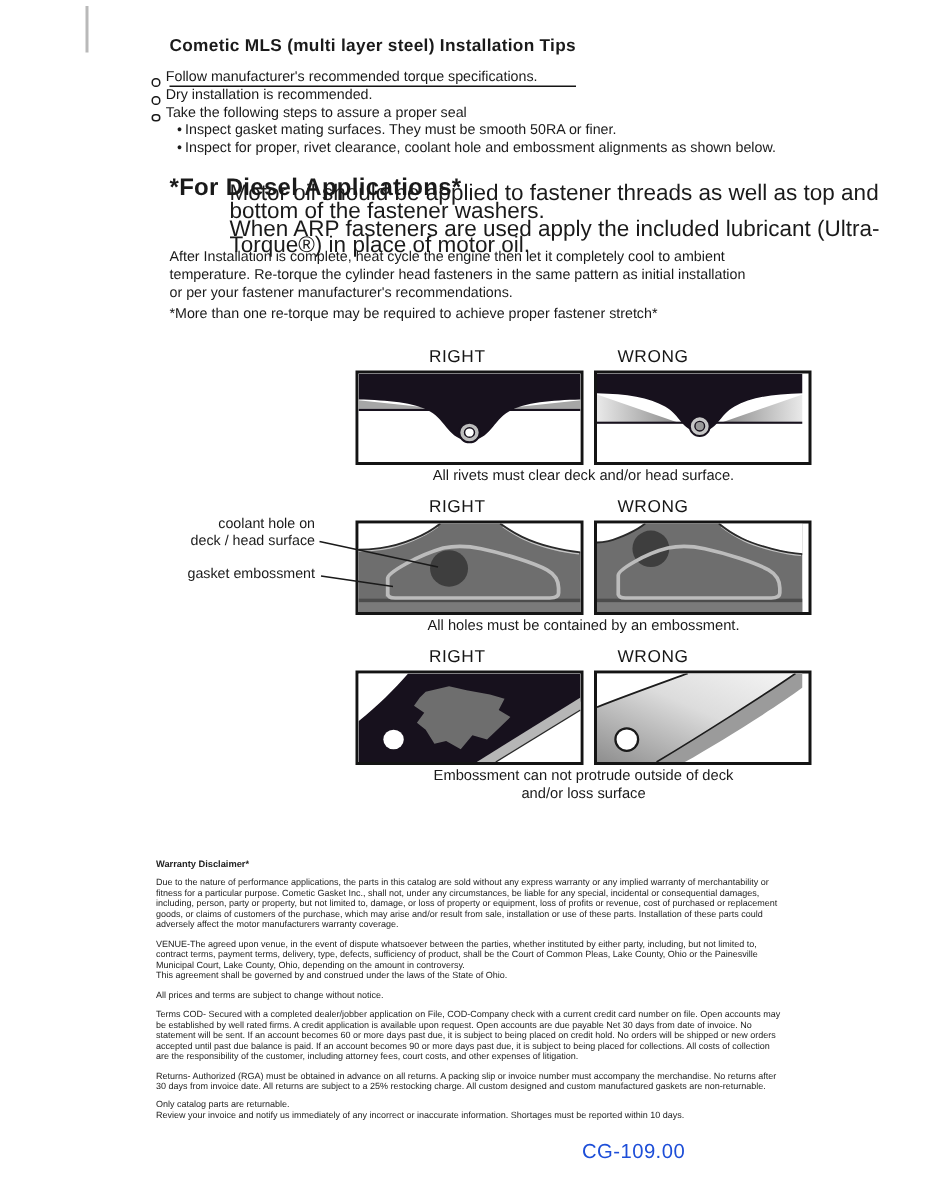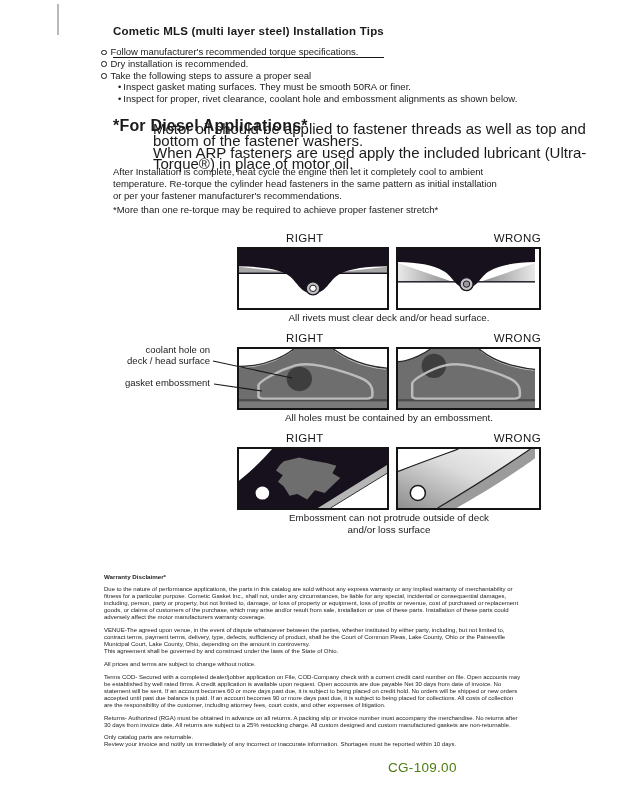--- a/index.html
+++ b/index.html
@@ -10,54 +10,54 @@
   .ml { white-space:pre-line; }
 
   .scan-artifact { position:absolute; left:57px; top:4px; width:1.5px; height:31px; background:#b9b9b9; }
 
   .title {
     position:absolute; left:113px; top:25px; font-size:11.5px; font-weight:bold;
     border-bottom:1.5px solid #141414; padding-bottom:20px; letter-spacing:0.2px;
   }
 
   .tips { position:absolute; left:101px; top:46px; font-size:9.5px; line-height:11.8px; }
-  .tip-row { display:flex; align-items:flex-start; }
+  .tip-row { display:flex; align-items:flex-end; }
   .o-bullet { flex:none; width:3.5px; height:3.5px; border:1px solid #1a1a1a; border-radius:50%; margin:3.5px 4px 0 0; }
   .sub-row { padding-left:17px; }
   .dot-bullet { margin-right:2px; }
 
   .diesel-heading { position:absolute; left:113px; top:117px; font-size:16px; font-weight:bold; letter-spacing:0.2px; }
   .para1 { position:absolute; left:113px; top:123px; font-size:15px; line-height:11.8px;margin-left:40px; }
   .para2 { position:absolute; left:113px; top:166px; font-size:9.5px; line-height:11.8px; }
   .note  { position:absolute; left:113px; top:204px; font-size:9.5px; }
 
   .figure { position:absolute; left:237px; width:304px; }
   .fig1 { top:232px; } .fig2 { top:332px; } .fig3 { top:432px; }
   .fig-labels { display:flex; height:14px; font-size:11.5px; letter-spacing:0.4px; color:#161616;gap:32px; }
   .fl-right { width:152px; text-align:center; }
-  .fl-wrong { width:145px; margin-left:7px; text-align:right; }
+  .fl-wrong { width:145px; margin-left:7px; text-align:left; }
   .fig-boxes { display:flex; margin-top:1px; }
   .fig-box { border:2px solid #141414; background:#fff; }
   .fig-box.left  { width:148px; height:59px; }
   .fig-box.right { width:141px; height:59px; margin-left:7px; }
   .fig-box svg { display:block; }
   .fig-caption { margin-top:2px; font-size:9.8px; line-height:12px;text-align:center; }
 
   .callout-hole {
     position:absolute; right:408px; top:345px; text-align:right;
     font-size:9.5px; line-height:10.8px;
   }
   .callout-emboss { position:absolute; right:408px; top:377px; font-size:9.5px; }
   .callout-lines { position:absolute; left:100px; top:340px; }
 
   .disclaimer { position:absolute; left:104px; top:573px; width:424px; font-size:6px; line-height:7.1px; color:#232323; }
   .disclaimer .dh { font-weight:bold; margin:0 0 6px 0; font-size:6.2px; }
   .disclaimer p { margin:0 0 5.5px 0; }
 
-  .footer-code { position:absolute; left:388px; top:760px; font-size:13.5px; color:#4d7c0f; letter-spacing:0.3px; }
+  .footer-code { position:absolute; left:388px; top:760px; font-size:13.5px; color:#1d4ed8; letter-spacing:0.3px; }
 </style>
 </head>
 <body>
 
 <div class="page">
 
   <div class="scan-artifact"></div>
 
   <div class="title">Cometic MLS (multi layer steel) Installation Tips</div>
 

